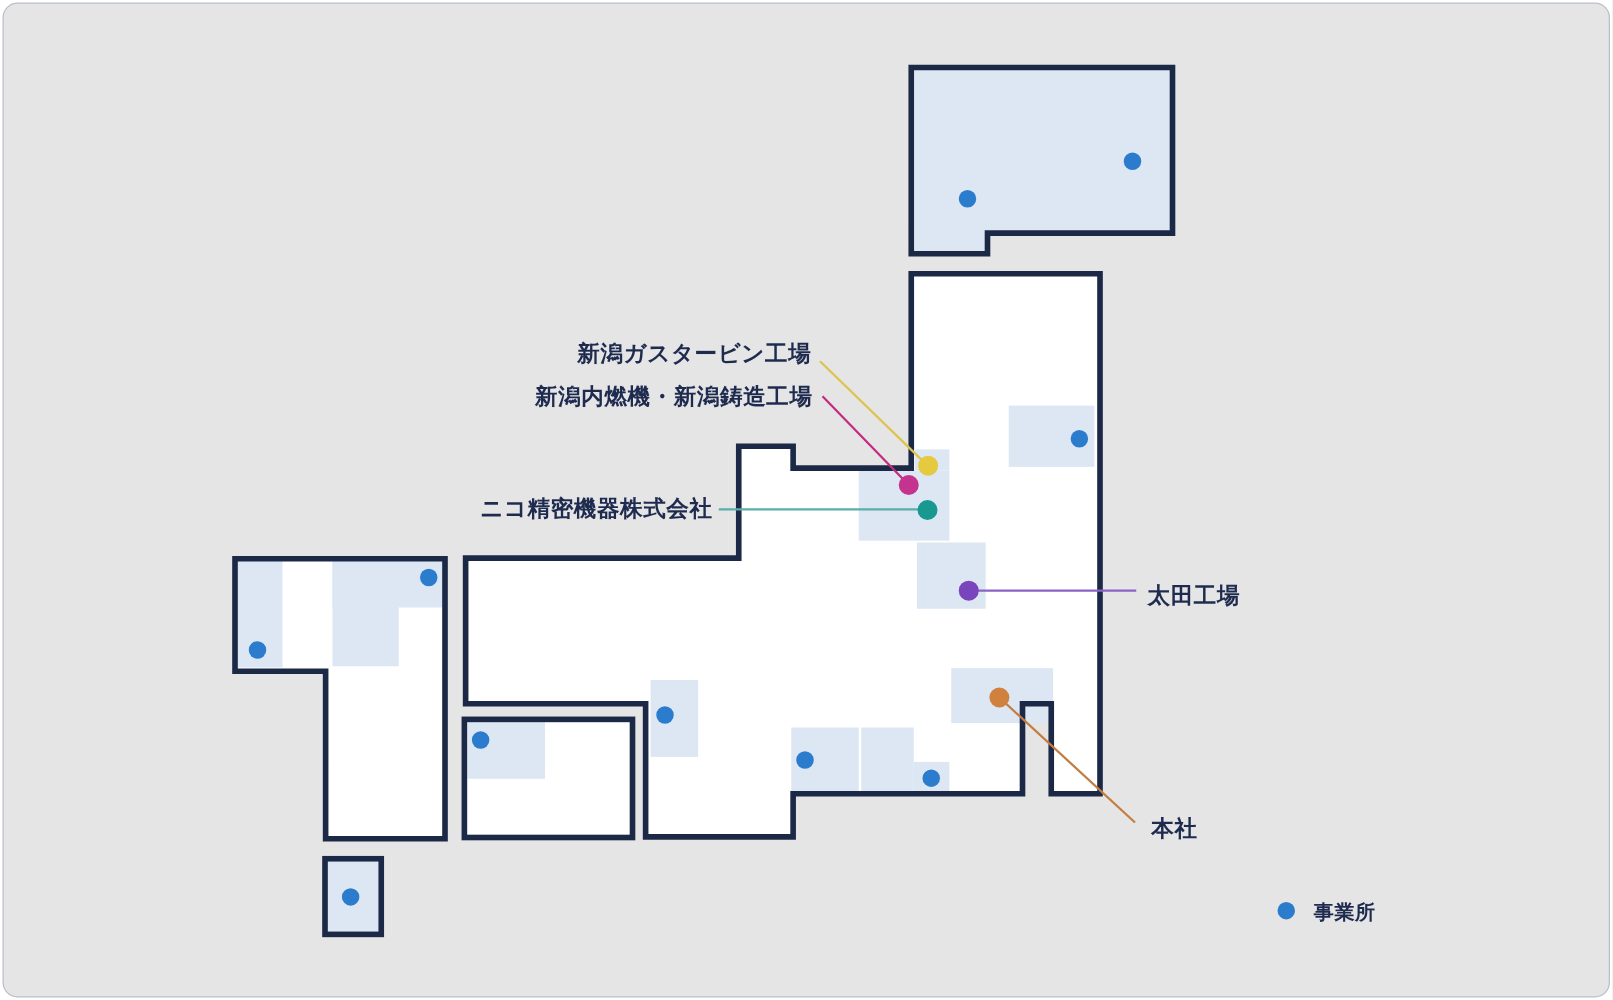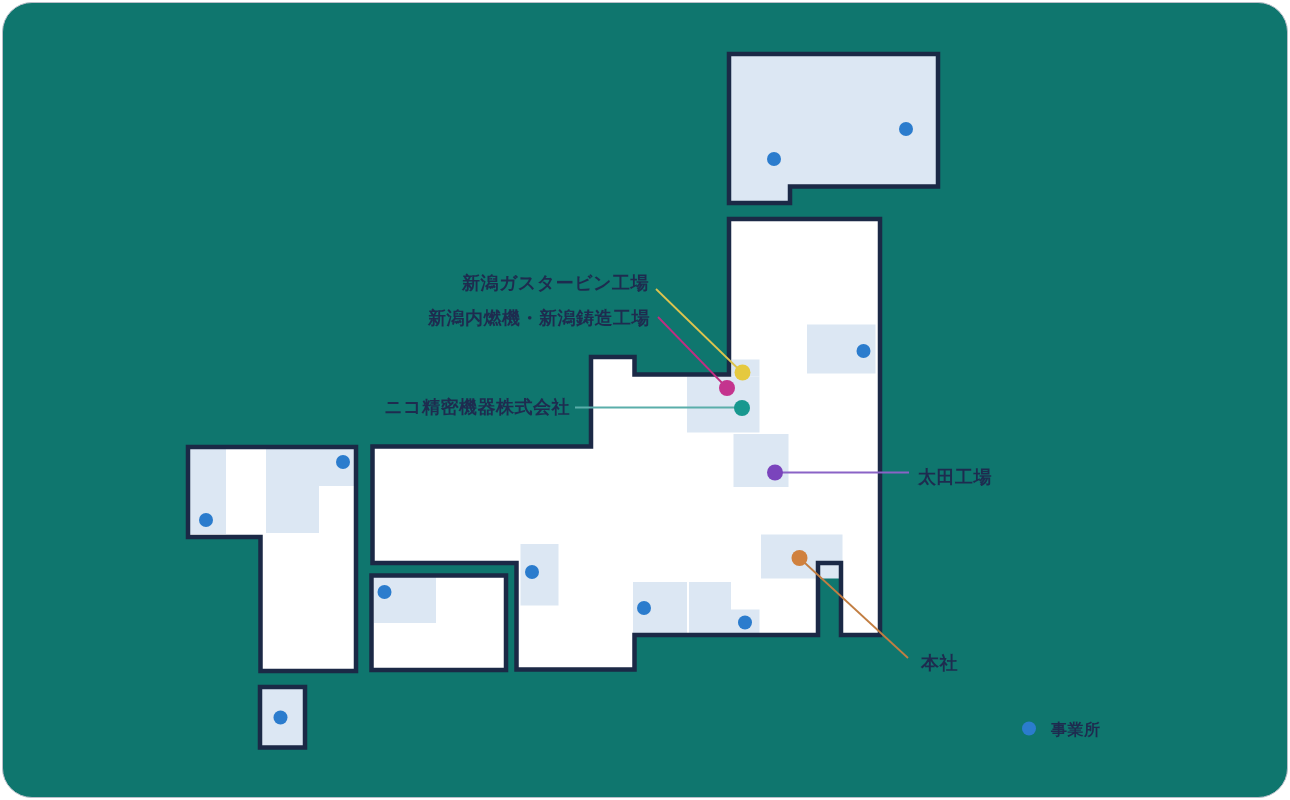--- a/index.html
+++ b/index.html
@@ -2,21 +2,21 @@
 <html><head>
 <meta charset="utf-8">
 <style>
   html,body{margin:0;padding:0;}
   body{
     width:1290px;height:800px;position:relative;background:#ffffff;
     font-family:"Liberation Sans","DejaVu Sans",sans-serif;
   }
   .card{
     position:absolute;left:2px;top:2px;width:1284px;height:794px;
-    background:#0f766e;border:1.5px solid #b9bfc9;border-radius:30px;
+    background:#e5e5e5;border:1.5px solid #b9bfc9;border-radius:12px;
     overflow:hidden;
   }
   .map-svg{position:absolute;left:-2px;top:-2px;width:1290px;height:800px;}
   .island-fill{stroke:none;}
   .island-outline{fill:none;stroke:#1b2946;stroke-width:4.5;stroke-linejoin:miter;}
   .region{fill:#dce7f3;stroke:none;}
   .site-label{
     fill:#1e2b4f;font-size:18px;font-weight:700;letter-spacing:0.5px;
     font-family:"Liberation Sans","DejaVu Sans",sans-serif;
   }

